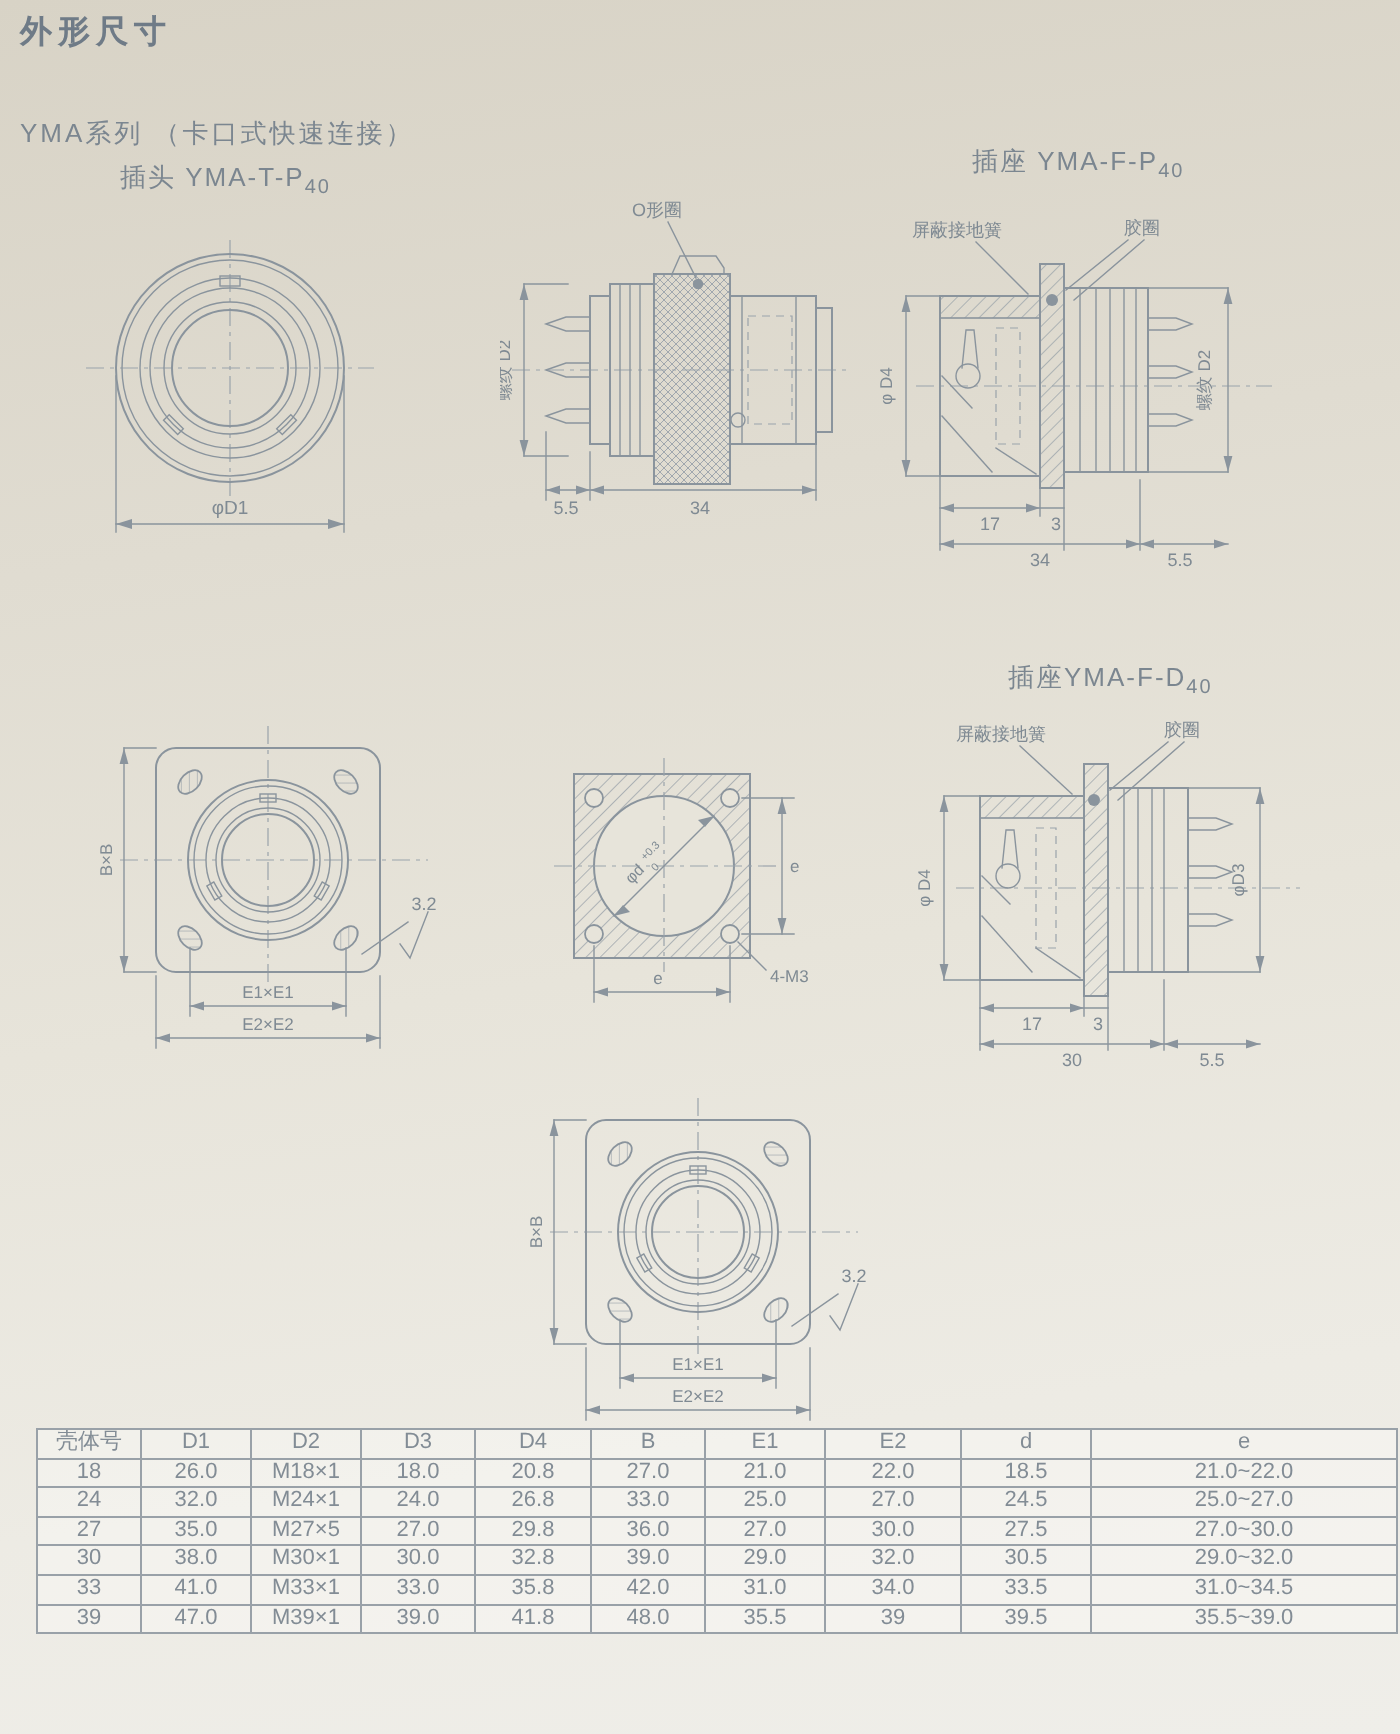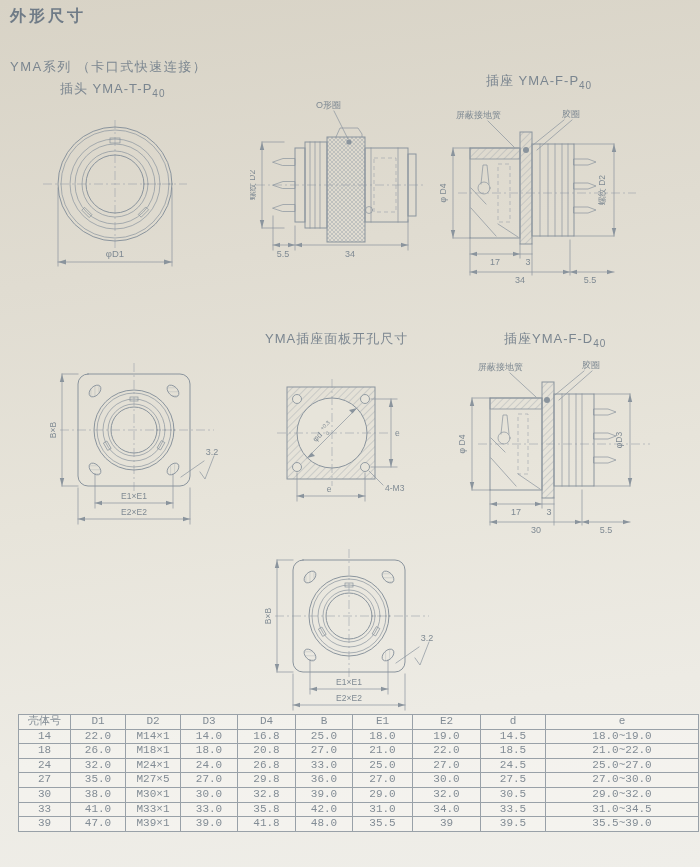--- a/index.html
+++ b/index.html
@@ -14,41 +14,40 @@
   .fig-title{font-size:13px;letter-spacing:1px;color:#7b8690;white-space:nowrap;}
   .fig-title sub{font-size:10px;}
   svg text{font-family:"Liberation Sans",sans-serif;fill:#7f8a93;}
   svg .ln{stroke:#8a949d;fill:none;stroke-width:1;stroke-linecap:square;}
   svg .thin{stroke-width:.7;}
   svg .cl{stroke:#9aa3ab;fill:none;stroke-width:.6;stroke-dasharray:9 3 2 3;}
   svg .dsh{stroke:#9aa3ab;fill:none;stroke-width:.6;stroke-dasharray:4 3;}
   svg .fillink{fill:#8a949d;stroke:none;}
   table.dim-table{
     position:absolute;left:18px;top:714px;width:680px;border-collapse:collapse;table-layout:fixed;
-    font-family:Liberation Mono, monospace;font-size:11px;color:#828c95;
+    font-family:Liberation Sans, sans-serif;font-size:11px;color:#828c95;
     background:rgba(252,252,249,.40);
   }
   table.dim-table th,table.dim-table td{
     border:1px solid #99a1a8;text-align:center;padding:0;height:13.6px;line-height:13.6px;
     font-weight:normal;overflow:hidden;white-space:nowrap;
   }
 </style>
 </head>
 <body>
 
 <div class="page">
 
   <div class="abs page-title" style="left:10px;top:6px">外形尺寸</div>
   <div class="abs series-line" style="left:10px;top:58px">YMA系列 （卡口式快速连接）</div>
 
   <div class="abs fig-title" style="left:60px;top:80px"><span>插头 YMA-T-P</span><sub>40</sub></div>
 
   <div class="abs fig-title" style="left:486px;top:72px"><span>插座 YMA-F-P</span><sub>40</sub></div>
 
-  <div class="abs fig-title" style="left:265px;top:330px">YMA插座面板开孔尺寸</div>
 
   <div class="abs fig-title" style="left:504px;top:330px"><span>插座YMA-F-D</span><sub>40</sub></div>
 
   <svg class="abs" style="left:35px;top:116px" width="165" height="160" viewBox="0 0 165 160">
     <line class="cl" x1="8" y1="68" x2="152" y2="68"></line>
     <line class="cl" x1="80" y1="4" x2="80" y2="132"></line>
     <circle class="ln" cx="80" cy="68" r="57"></circle>
     <circle class="ln thin" cx="80" cy="68" r="54"></circle>
     <circle class="ln thin" cx="80" cy="68" r="45"></circle>
     <circle class="ln thin" cx="80" cy="68" r="40"></circle>
@@ -405,32 +404,20 @@
           <th>D4</th>
           <th>B</th>
           <th>E1</th>
           <th>E2</th>
           <th>d</th>
           <th>e</th>
         </tr>
       </thead>
       <tbody>
         <tr>
-          <td>14</td>
-          <td>22.0</td>
-          <td>M14×1</td>
-          <td>14.0</td>
-          <td>16.8</td>
-          <td>25.0</td>
-          <td>18.0</td>
-          <td>19.0</td>
-          <td>14.5</td>
-          <td>18.0~19.0</td>
-        </tr>
-        <tr>
           <td>18</td>
           <td>26.0</td>
           <td>M18×1</td>
           <td>18.0</td>
           <td>20.8</td>
           <td>27.0</td>
           <td>21.0</td>
           <td>22.0</td>
           <td>18.5</td>
           <td>21.0~22.0</td>

